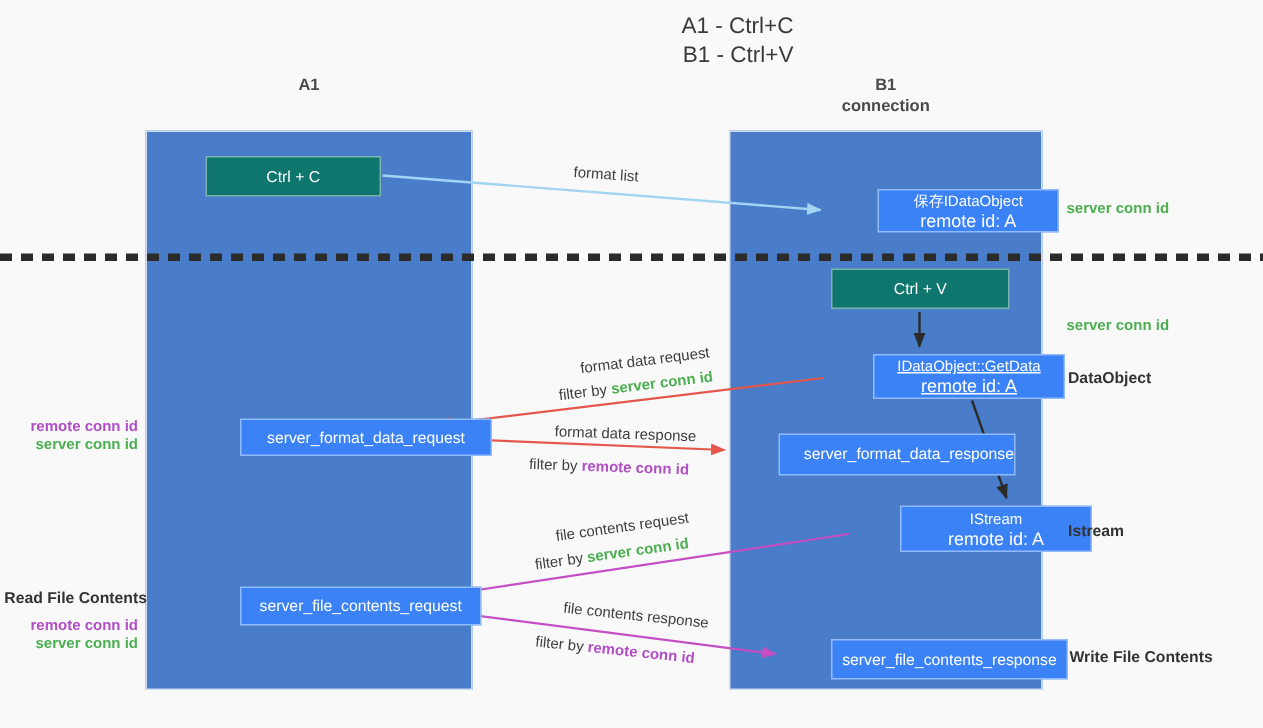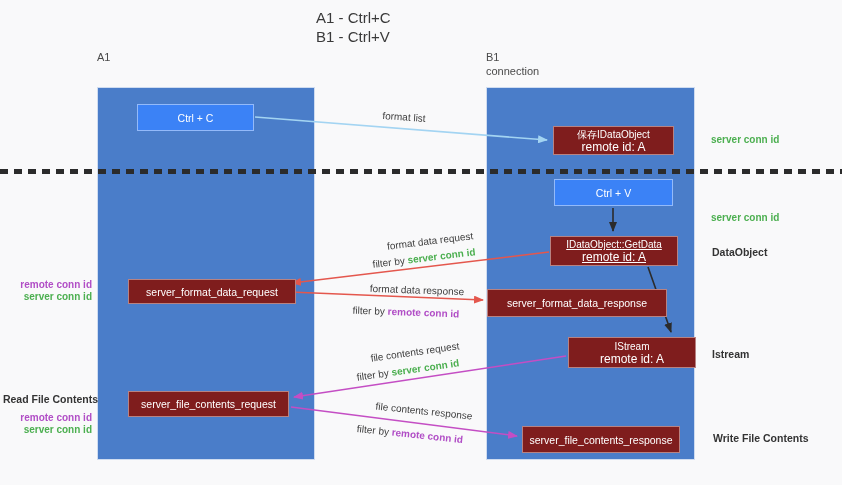--- a/index.html
+++ b/index.html
@@ -1,46 +1,46 @@
 <!DOCTYPE html>
 <html><head>
 <meta charset="utf-8">
 <style>
   html,body{margin:0;padding:0;background:#f9f9fa;font-family:"Liberation Sans",sans-serif;}
   .canvas{position:relative;width:842px;height:485px;background:#f9f9fa;overflow:hidden;}
 
-  .title{position:absolute;left:316px;top:8px;width:200px;text-align:left;
+  .title{position:absolute;left:329px;top:8px;width:200px;text-align:right;
          font-size:15px;line-height:19px;color:#3a3a3a;}
 
-  .col-header{position:absolute;font-size:11px;line-height:14px;color:#4a4a4a;}
+  .col-header{position:absolute;text-align:center;font-size:11px;line-height:14px;color:#4a4a4a;font-weight:bold;}
   .col-header.a1{left:97px;top:50px;width:218px;}
   .col-header.b1{left:486px;top:50px;width:209px;}
 
   .lifeline{position:absolute;top:87px;height:373px;background:#4a7dc9;border:1px solid #cfdcf0;box-sizing:border-box;}
   .lifeline.a1{left:97px;width:218px;}
   .lifeline.b1{left:486px;width:209px;}
 
   .dotline{position:absolute;left:0;top:169px;width:842px;height:5px;
            background:repeating-linear-gradient(90deg,#2b2b2b 0 8px,transparent 8px 14px);}
 
   svg.arrows{position:absolute;left:0;top:0;width:842px;height:485px;pointer-events:none;}
 
   .node{position:absolute;display:flex;flex-direction:column;align-items:center;justify-content:center;
         color:#fff;box-sizing:border-box;text-align:center;}
-  .node.green{background:#3b82f6;border:1px solid rgba(255,255,255,.45);font-size:10.5px;}
-  .node.orange{background:#7f1d1d;border:1px solid rgba(255,255,255,.45);font-size:10.5px;}
+  .node.green{background:#0f766e;border:1px solid rgba(255,255,255,.45);font-size:10.5px;}
+  .node.orange{background:#3b82f6;border:1px solid rgba(255,255,255,.45);font-size:10.5px;margin-left:32px;}
   .node .l2{font-size:12px;line-height:13px;}
   .node .l1{font-size:10px;line-height:13px;}
 
   .n-ctrl-c{left:137px;top:104px;width:117px;height:27px;}
   .n-save{left:553px;top:126px;width:121px;height:29px;}
   .n-ctrl-v{left:554px;top:179px;width:119px;height:27px;}
   .n-getdata{left:550px;top:236px;width:128px;height:30px;text-decoration:underline;}
   .n-fmt-req{left:128px;top:279px;width:168px;height:25px;}
-  .n-fmt-resp{left:487px;top:289px;width:180px;height:28px;}
+  .n-fmt-resp{left:487px;top:289px;width:158px;height:28px;align-items:flex-end;}
   .n-istream{left:568px;top:337px;width:128px;height:31px;}
   .n-file-req{left:128px;top:391px;width:161px;height:26px;}
   .n-file-resp{left:522px;top:426px;width:158px;height:27px;}
 
   .alabel{position:absolute;font-size:10px;color:#3e3e3e;white-space:nowrap;
           transform:translate(-50%,-50%);}
   .green-t{color:#4caf50;font-weight:bold;}
   .purple-t{color:#b14ec6;font-weight:bold;}
 
   .side{position:absolute;font-size:10px;white-space:nowrap;line-height:12px;}

